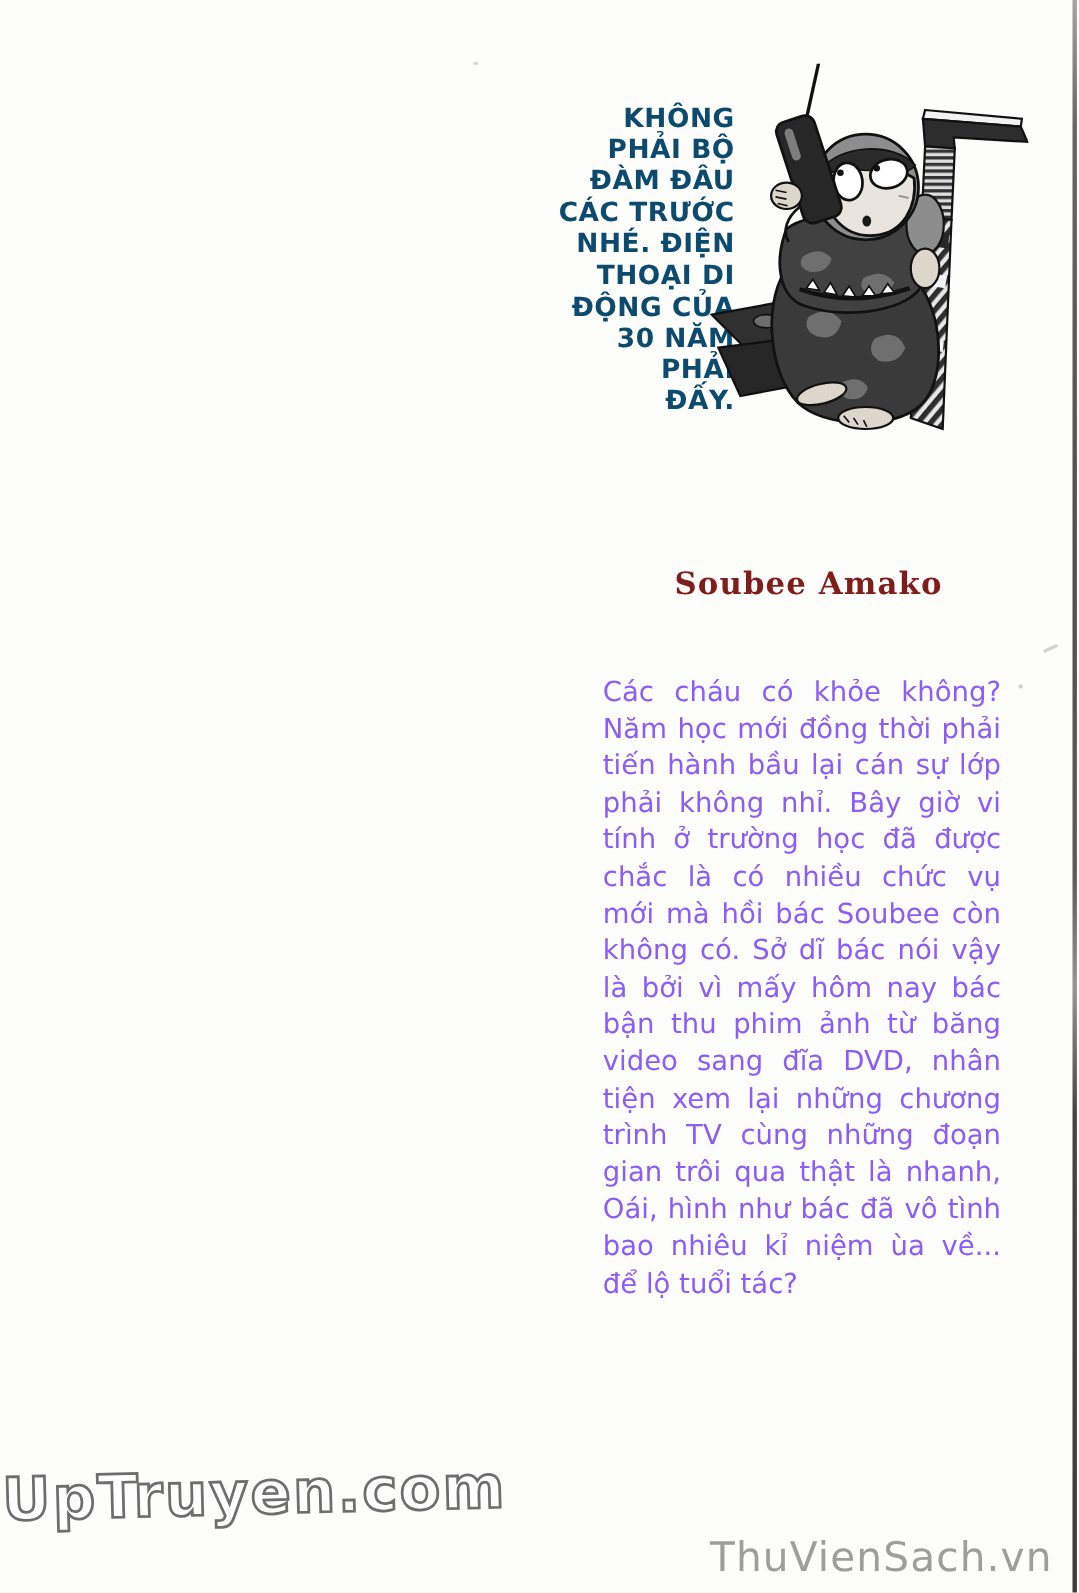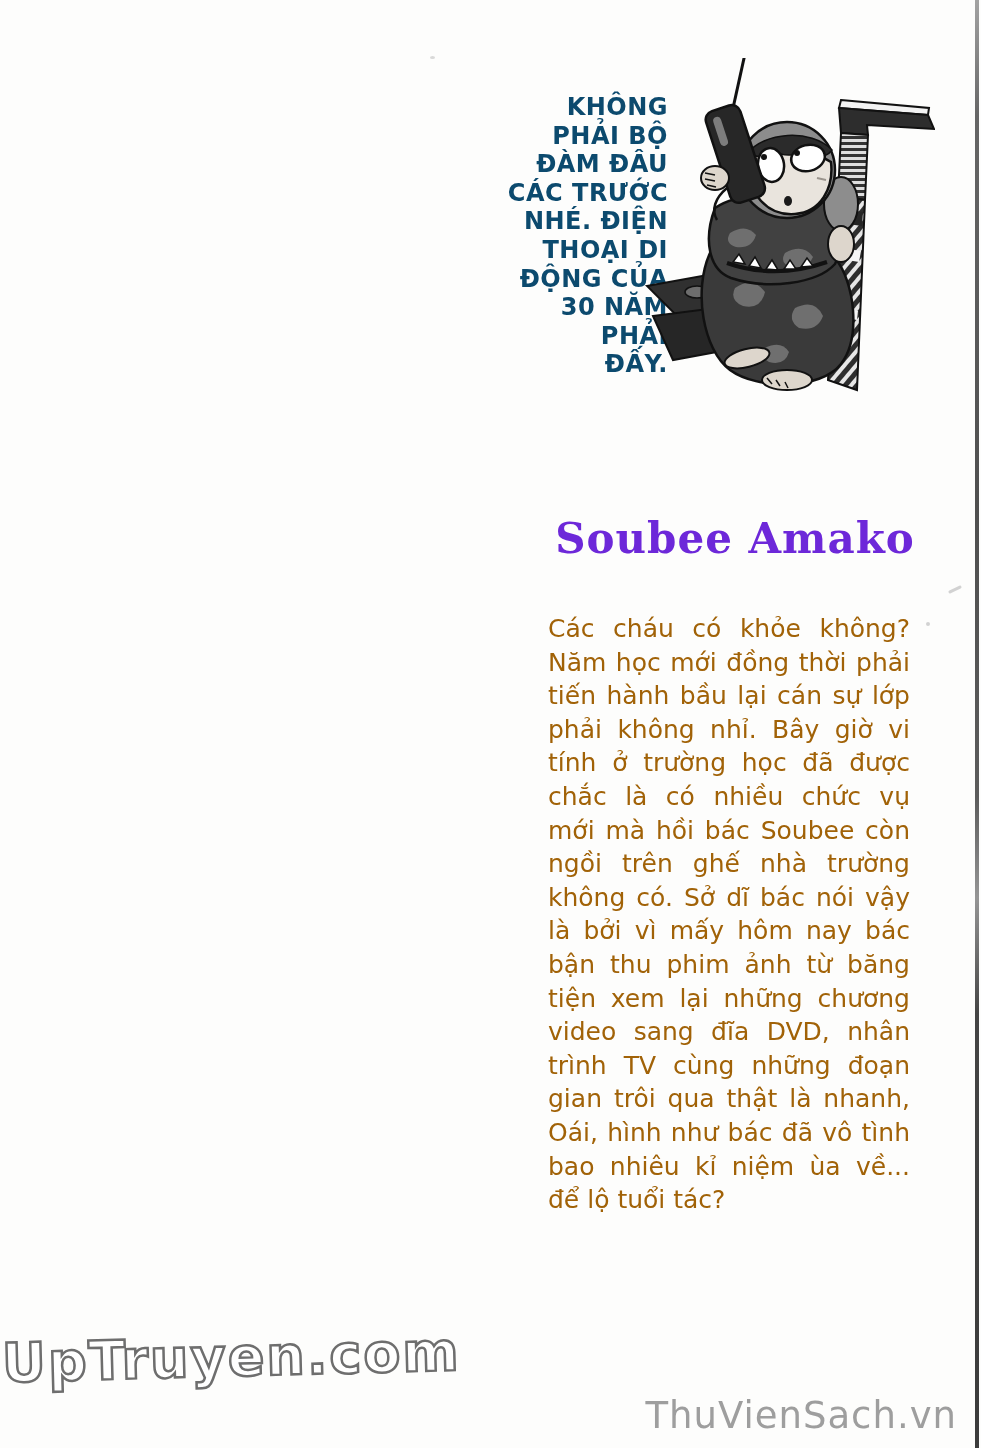--- a/index.html
+++ b/index.html
@@ -24,27 +24,27 @@
     font-size:24px;line-height:28.6px;
     font-weight:bold;color:#0c4a6e;
     letter-spacing:.5px;
     margin-top:17px;
   }
   
   .title{
     position:absolute;left:545px;top:514px;width:380px;
     text-align:center;
     font-family:"DejaVu Serif","Liberation Serif",serif;
-    font-weight:bold;font-size:42px;color:#6d28d9;
+    font-weight:bold;font-size:28px;color:#7f1d1d;
     letter-spacing:1px;
   }
   
   .note{
     position:absolute;left:548px;top:612px;width:362px;
-    font-size:25px;line-height:33.6px;color:#a16207;
+    font-size:25px;line-height:33.6px;color:#8b5cf6;
   }
   .note-line{text-align:justify;text-align-last:justify;}
   .note-line:last-child{text-align-last:left;}
   
   .wm-left{
     position:absolute;left:2px;top:1326px;
     font-size:54px;font-weight:bold;letter-spacing:2px;
     color:#ffffff;
     -webkit-text-stroke:2.5px #6e6e6e;
     text-shadow:0 0 1px #aaa;
@@ -177,26 +177,25 @@
   <div class="title">Soubee Amako</div>
 
   <div class="note">
       <div class="note-line">Các cháu có khỏe không?</div>
       <div class="note-line">Năm học mới đồng thời phải</div>
       <div class="note-line">tiến hành bầu lại cán sự lớp</div>
       <div class="note-line">phải không nhỉ. Bây giờ vi</div>
       <div class="note-line">tính ở trường học đã được</div>
       <div class="note-line">chắc là có nhiều chức vụ</div>
       <div class="note-line">mới mà hồi bác Soubee còn</div>
-      <div class="note-line">ngồi trên ghế nhà trường</div>
       <div class="note-line">không có. Sở dĩ bác nói vậy</div>
       <div class="note-line">là bởi vì mấy hôm nay bác</div>
       <div class="note-line">bận thu phim ảnh từ băng</div>
+      <div class="note-line">video sang đĩa DVD, nhân</div>
       <div class="note-line">tiện xem lại những chương</div>
-      <div class="note-line">video sang đĩa DVD, nhân</div>
       <div class="note-line">trình TV cùng những đoạn</div>
       <div class="note-line">gian trôi qua thật là nhanh,</div>
       <div class="note-line">Oái, hình như bác đã vô tình</div>
       <div class="note-line">bao nhiêu kỉ niệm ùa về...</div>
       <div class="note-line">để lộ tuổi tác?</div>
     </div>
 
   <div class="wm-left">UpTruyen.com</div>
   <div class="wm-right">ThuVienSach.vn</div>
 

